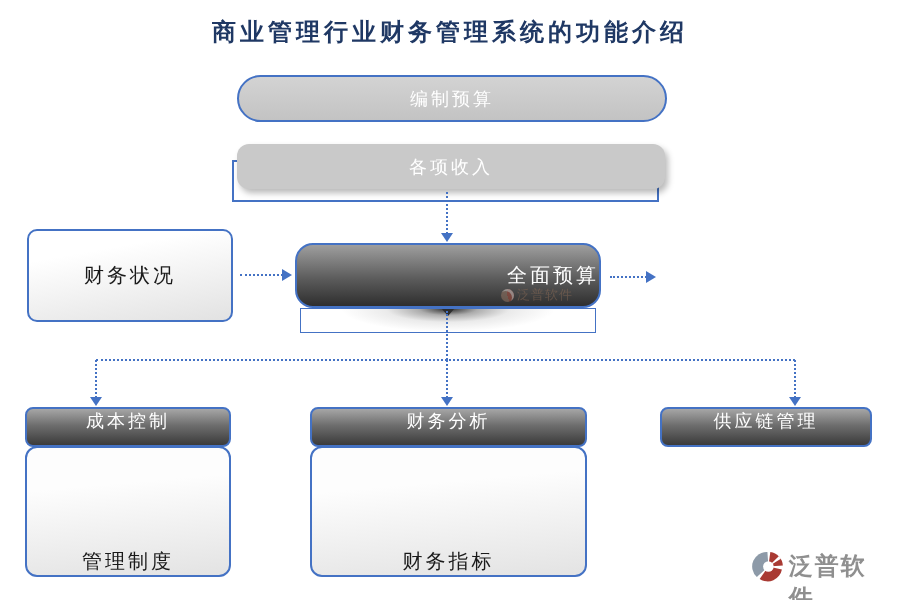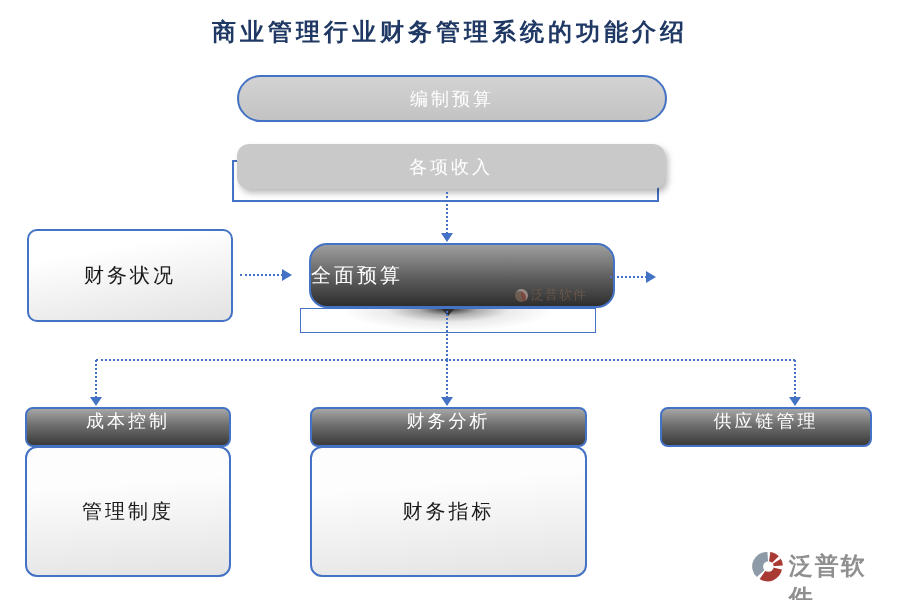--- a/index.html
+++ b/index.html
@@ -30,41 +30,41 @@
   .arr-r{position:absolute;width:0;height:0;border-top:6px solid transparent;
          border-bottom:6px solid transparent;border-left:10px solid var(--accent);}
   
   .node{position:absolute;display:flex;align-items:center;justify-content:center;
         border:2px solid var(--accent);border-radius:10px;color:var(--ink);
         font-size:20px;letter-spacing:3px;
         background:linear-gradient(170deg,#ffffff 25%,#e2e2e2 100%);}
   .node-left{left:27px;top:229px;width:206px;height:93px;}
   .node-right{left:653px;top:228px;width:218px;height:94px;}
   
-  .node-center{position:absolute;left:309px;top:243px;width:306px;height:65px;
+  .node-center{position:absolute;left:295px;top:243px;width:306px;height:65px;
         border-radius:18px;border:2px solid var(--accent);display:flex;
-        align-items:center;justify-content:flex-start;color:#fff;font-size:20px;
+        align-items:center;justify-content:flex-end;color:#fff;font-size:20px;
         letter-spacing:3px;
         background:linear-gradient(180deg,#9e9e9e 0%,#5c5c5c 55%,#2e2e2e 100%);}
   .watermark{position:absolute;right:26px;bottom:2px;display:flex;align-items:center;
         gap:3px;opacity:.5;font-size:13px;letter-spacing:1px;color:#8a6a55;
         font-family:"Liberation Sans",sans-serif;}
   .refl{position:absolute;left:300px;top:308px;width:296px;height:25px;
         border:1px solid var(--accent);
         background:radial-gradient(55% 150% at 50% 0%,rgba(25,25,25,.92) 0%,
           rgba(90,90,90,.5) 18%,rgba(160,160,160,.22) 38%,rgba(255,255,255,0) 66%);}
   .refl-tip{position:absolute;left:50%;top:0;transform:translateX(-50%);width:0;height:0;
         border-left:6px solid transparent;border-right:6px solid transparent;
         border-top:7px solid #2d2d2d;}
   
   .grp-header{position:absolute;display:flex;align-items:flex-start;justify-content:center;
         height:40px;border-radius:8px;border:2px solid var(--accent);color:#fff;
         font-size:18px;letter-spacing:3px;
         background:linear-gradient(180deg,#a6a6a6 0%,#6e6e6e 45%,#3b3b3b 100%);}
-  .grp-body{position:absolute;display:flex;align-items:center;justify-content:center;
+  .grp-body{position:absolute;display:flex;align-items:flex-end;justify-content:center;
         height:131px;border-radius:12px;border:2px solid var(--accent);color:var(--ink);
         font-size:20px;letter-spacing:3px;
         background:linear-gradient(175deg,#fdfdfd 30%,#e3e3e3 100%);}
   .g1{left:25px;width:206px;} .g2{left:310px;width:277px;} .g3{left:660px;width:212px;}
   .hdr{top:407px;} .bdy{top:446px;}
   
   .logo{position:absolute;left:752px;top:550px;width:140px;
         font-family:"Liberation Sans",sans-serif;}
   .logo-row{display:flex;align-items:flex-start;gap:4px;}
   .brand{font-size:24px;font-weight:bold;color:var(--brand-gray);letter-spacing:2px;

